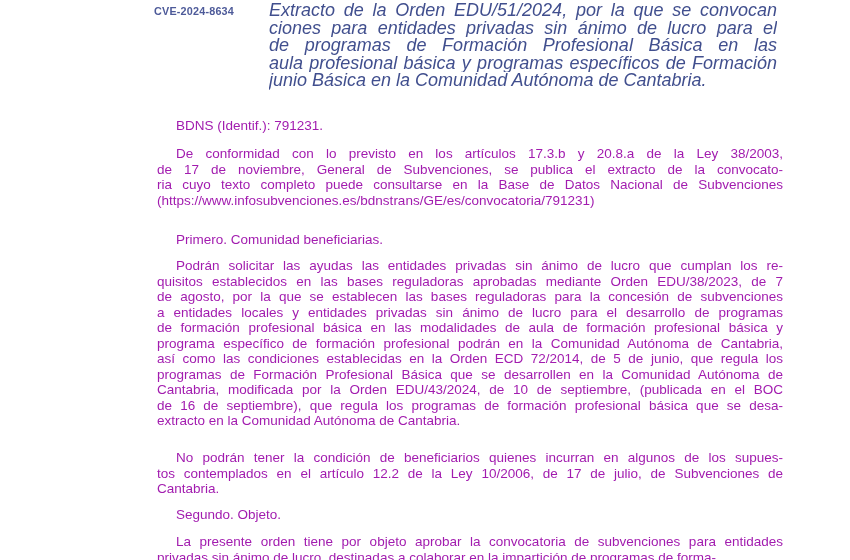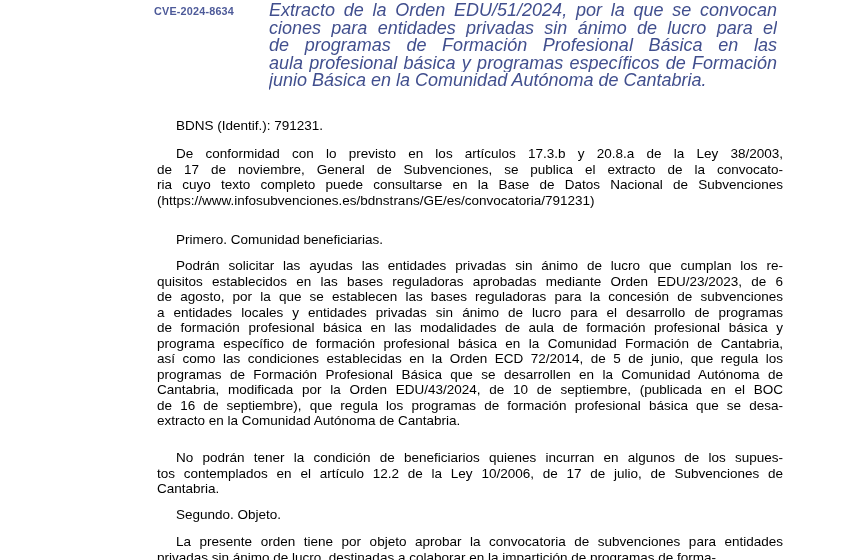--- a/index.html
+++ b/index.html
@@ -32,21 +32,21 @@
   }
   .doc-title .line {
     height: 17.6px; line-height: 17.6px;
     overflow: hidden;
     text-align: justify; text-align-last: justify;
   }
   .doc-title .line:last-child { text-align-last: left; }
   
   .para {
     position: absolute; left: 121px; width: 626px;
-    color: #000000;
+    color: #a21caf;
     font-size: 13.5px;
   }
   .para .line {
     height: 15.5px; line-height: 15.5px;
     overflow: hidden;
     text-align: justify; text-align-last: justify;
   }
   .para .line:first-child { text-indent: 19px; }
   .para .line:last-child { text-align-last: left; }
   
@@ -83,25 +83,25 @@
       <div class="line">ria cuyo texto completo puede consultarse en la Base de Datos Nacional de Subvenciones</div>
       <div class="line">(https://www.infosubvenciones.es/bdnstrans/GE/es/convocatoria/791231)</div>
     </div>
 
   <div class="para h-primero">
       <div class="line">Primero. Comunidad beneficiarias.</div>
     </div>
 
   <div class="para p-podran">
       <div class="line">Podrán solicitar las ayudas las entidades privadas sin ánimo de lucro que cumplan los re-</div>
-      <div class="line">quisitos establecidos en las bases reguladoras aprobadas mediante Orden EDU/23/2023, de 6</div>
+      <div class="line">quisitos establecidos en las bases reguladoras aprobadas mediante Orden EDU/38/2023, de 7</div>
       <div class="line">de agosto, por la que se establecen las bases reguladoras para la concesión de subvenciones</div>
       <div class="line">a entidades locales y entidades privadas sin ánimo de lucro para el desarrollo de programas</div>
       <div class="line">de formación profesional básica en las modalidades de aula de formación profesional básica y</div>
-      <div class="line">programa específico de formación profesional básica en la Comunidad Formación de Cantabria,</div>
+      <div class="line">programa específico de formación profesional podrán en la Comunidad Autónoma de Cantabria,</div>
       <div class="line">así como las condiciones establecidas en la Orden ECD 72/2014, de 5 de junio, que regula los</div>
       <div class="line">programas de Formación Profesional Básica que se desarrollen en la Comunidad Autónoma de</div>
       <div class="line">Cantabria, modificada por la Orden EDU/43/2024, de 10 de septiembre, (publicada en el BOC</div>
       <div class="line">de 16 de septiembre), que regula los programas de formación profesional básica que se desa-</div>
       <div class="line">extracto en la Comunidad Autónoma de Cantabria.</div>
     </div>
 
   <div class="para p-nopodran">
       <div class="line">No podrán tener la condición de beneficiarios quienes incurran en algunos de los supues-</div>
       <div class="line">tos contemplados en el artículo 12.2 de la Ley 10/2006, de 17 de julio, de Subvenciones de</div>

